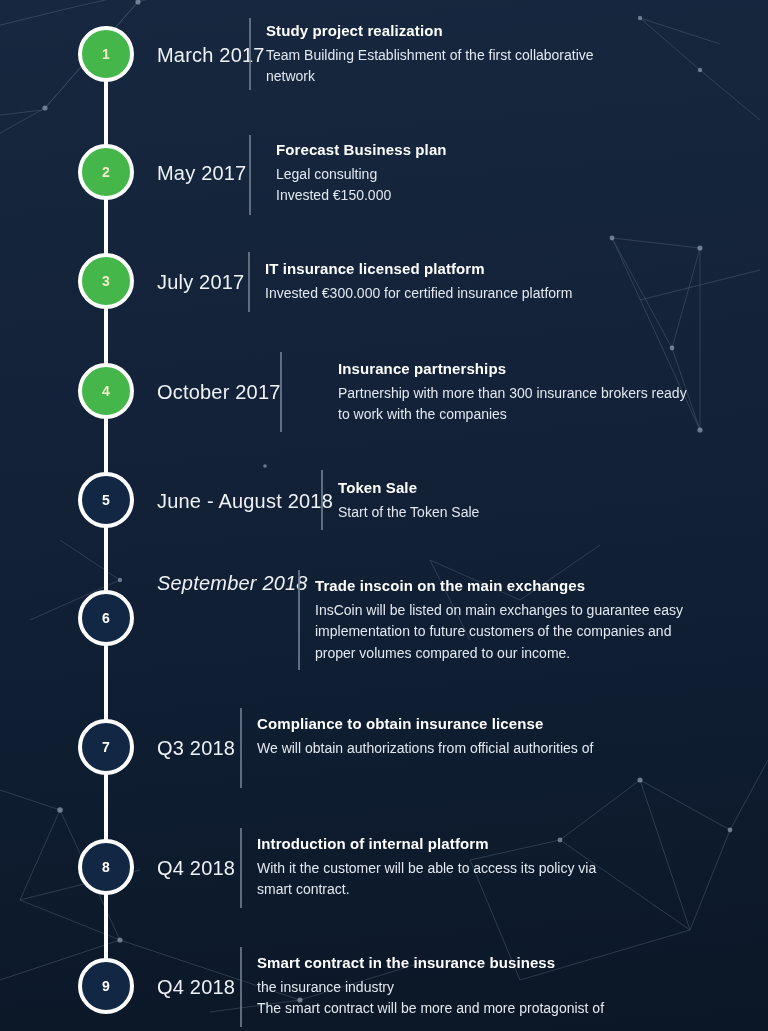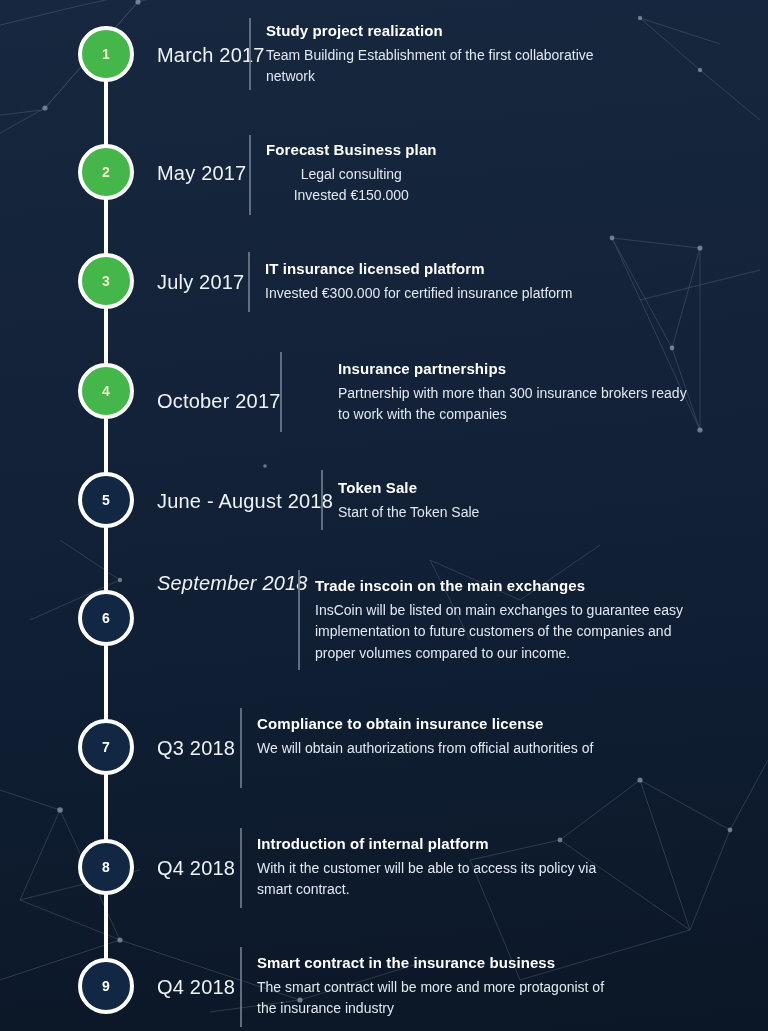--- a/index.html
+++ b/index.html
@@ -103,21 +103,21 @@
           <span>network</span>
         </p>
       </div>
     </div>
     <div class="row">
       <div class="node done" style="top: 144px;">
         <span>2</span>
       </div>
       <div class="date" style="top: 162px;">May 2017</div>
       <div class="divider" style="left: 249px; top: 135px; height: 80px;"></div>
-      <div class="block" style="left: 266px; top: 141px; text-align: center;">
+      <div class="block" style="left: 276px; top: 141px;">
         <p class="ttl">Forecast Business plan</p>
         <p class="desc">
           <span>Legal consulting</span>
           <span>Invested €150.000</span>
         </p>
       </div>
     </div>
     <div class="row">
       <div class="node done" style="top: 253px;">
         <span>3</span>
@@ -128,21 +128,21 @@
         <p class="ttl">IT insurance licensed platform</p>
         <p class="desc">
           <span>Invested €300.000 for certified insurance platform</span>
         </p>
       </div>
     </div>
     <div class="row">
       <div class="node done" style="top: 363px;">
         <span>4</span>
       </div>
-      <div class="date" style="top: 390px; text-align: center;">October 2017</div>
+      <div class="date" style="top: 381px; text-align: center;">October 2017</div>
       <div class="divider" style="left: 280px; top: 352px; height: 80px;"></div>
       <div class="block" style="left: 297px; top: 360px; margin-left: 41px;">
         <p class="ttl">Insurance partnerships</p>
         <p class="desc">
           <span>Partnership with more than 300 insurance brokers ready</span>
           <span>to work with the companies</span>
         </p>
       </div>
     </div>
     <div class="row">
@@ -202,18 +202,18 @@
     </div>
     <div class="row">
       <div class="node todo" style="top: 958px;">
         <span>9</span>
       </div>
       <div class="date" style="top: 976px;">Q4 2018</div>
       <div class="divider" style="left: 240px; top: 947px; height: 80px;"></div>
       <div class="block" style="left: 257px; top: 954px;">
         <p class="ttl">Smart contract in the insurance business</p>
         <p class="desc">
+          <span>the insurance industry</span>
           <span>The smart contract will be more and more protagonist of</span>
-          <span>the insurance industry</span>
         </p>
       </div>
     </div>
   </div>
 
 </body></html>

